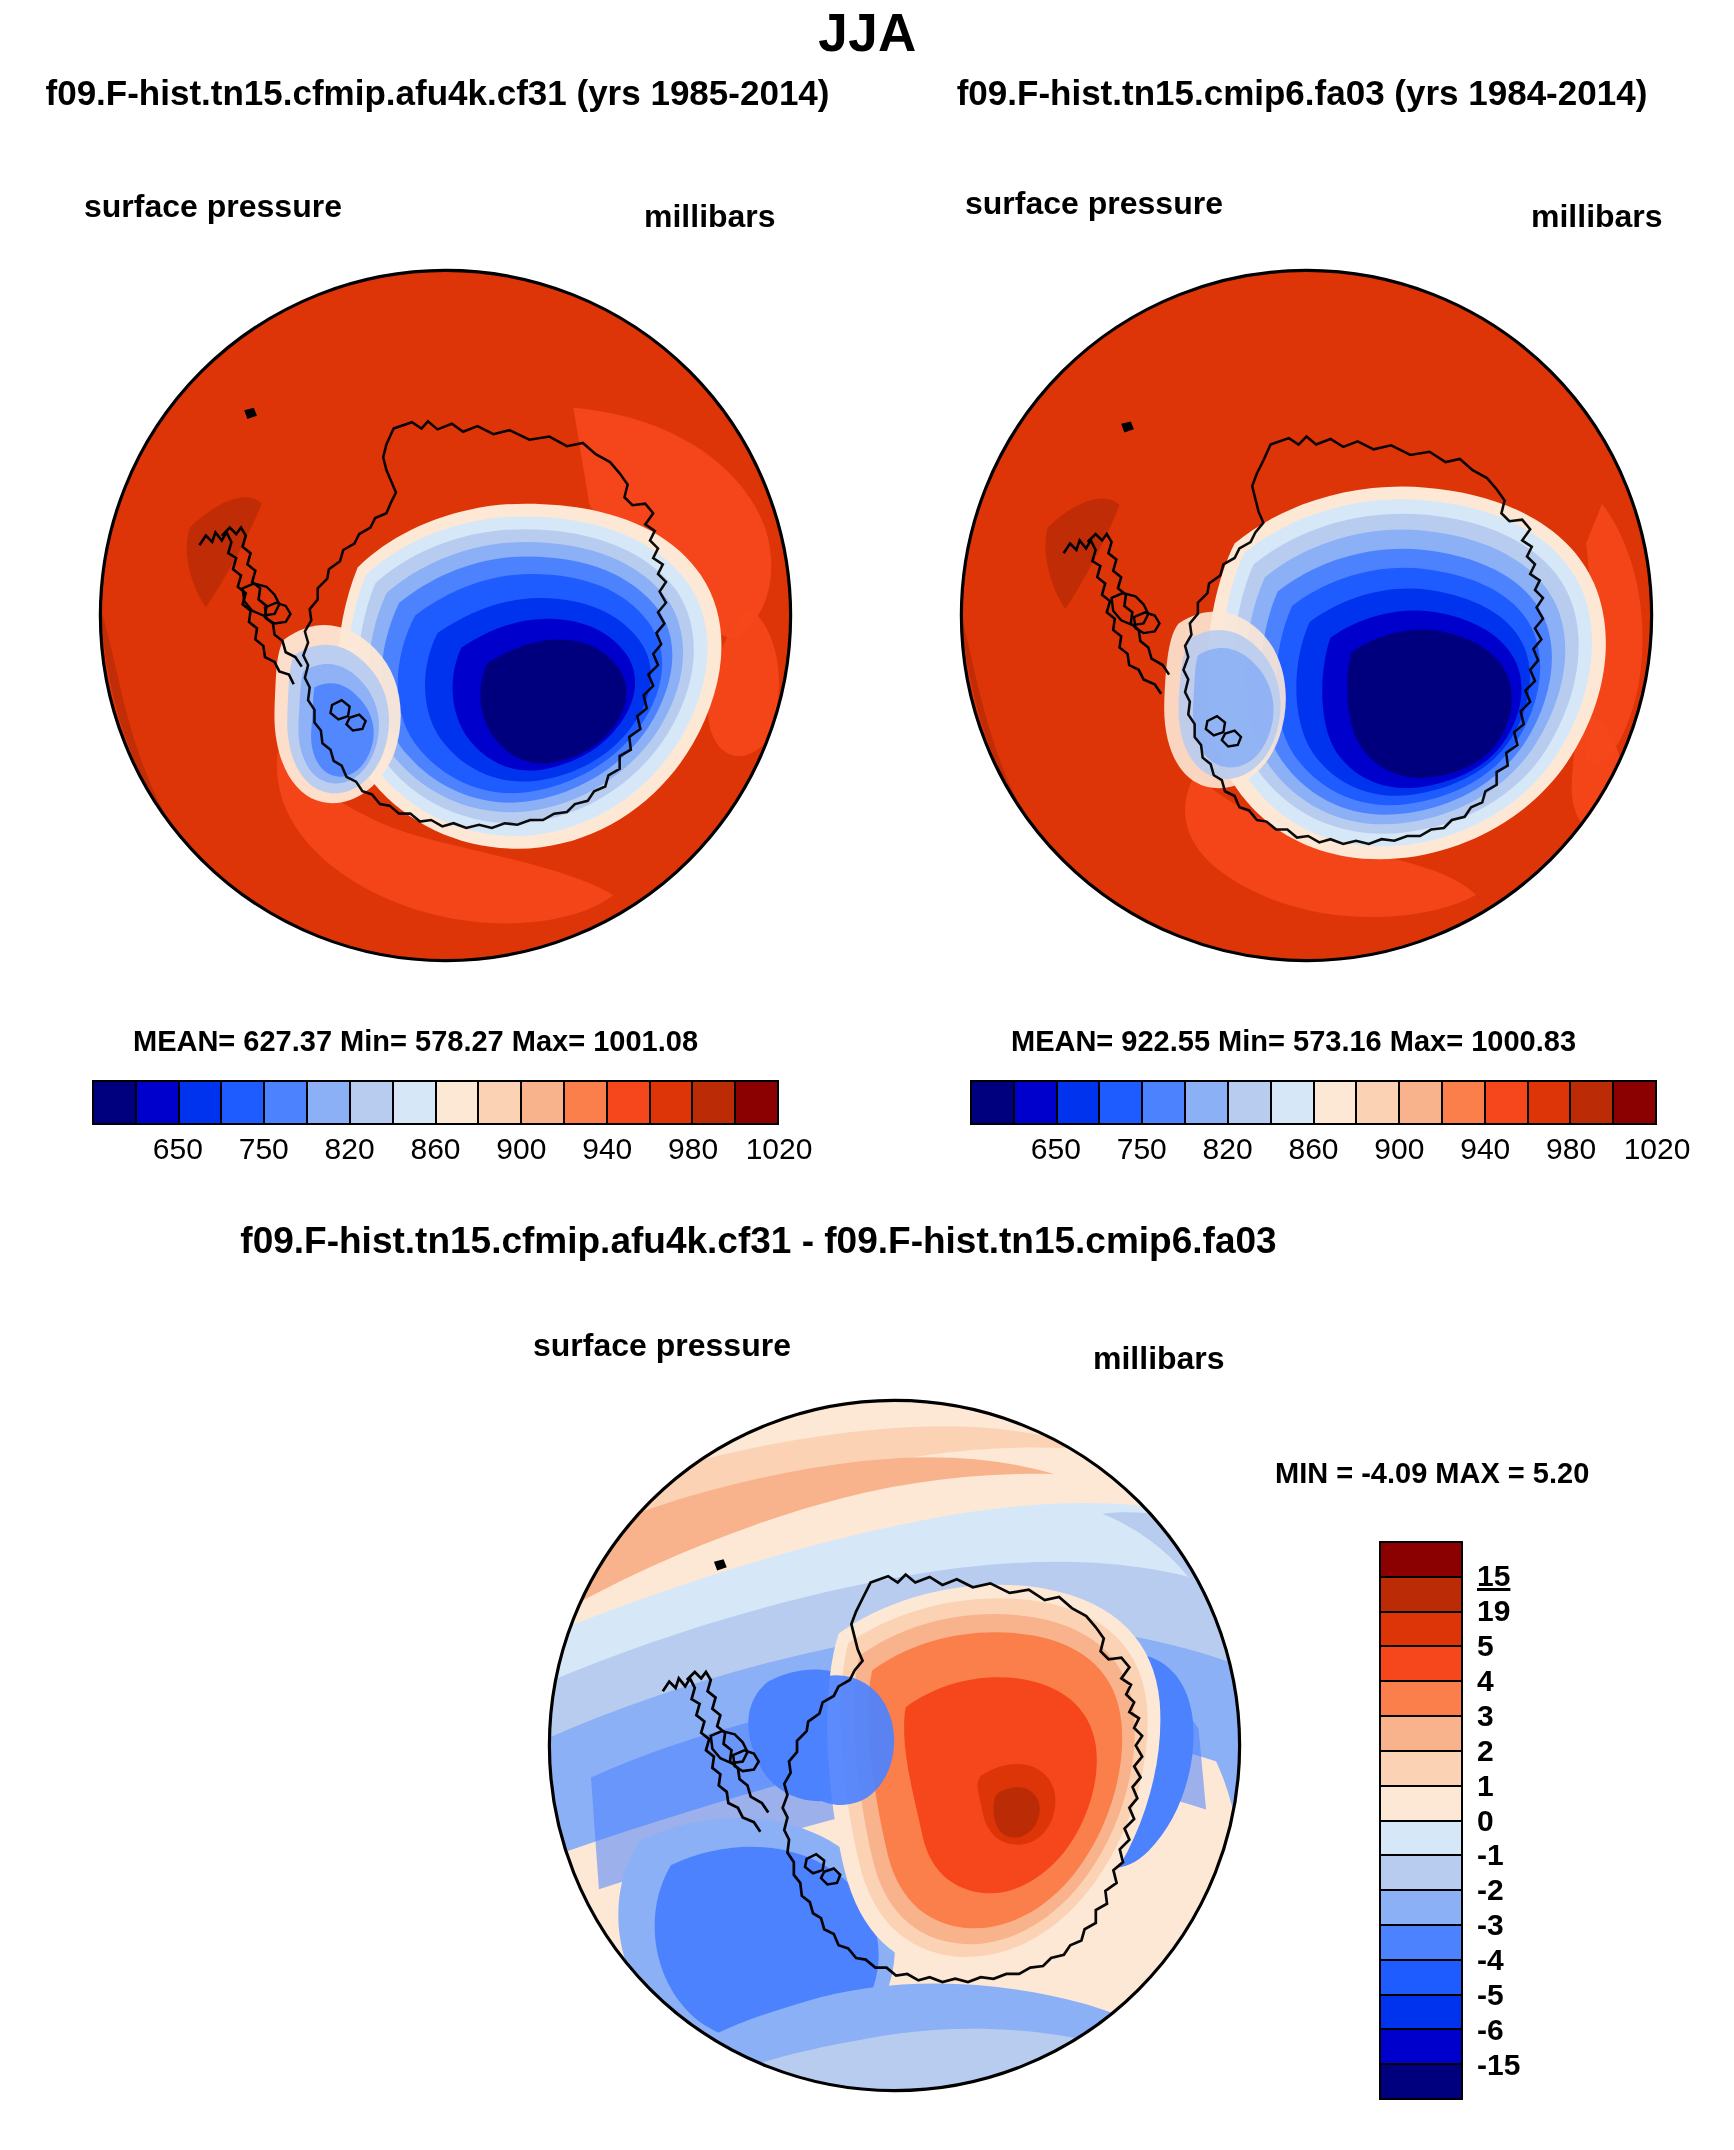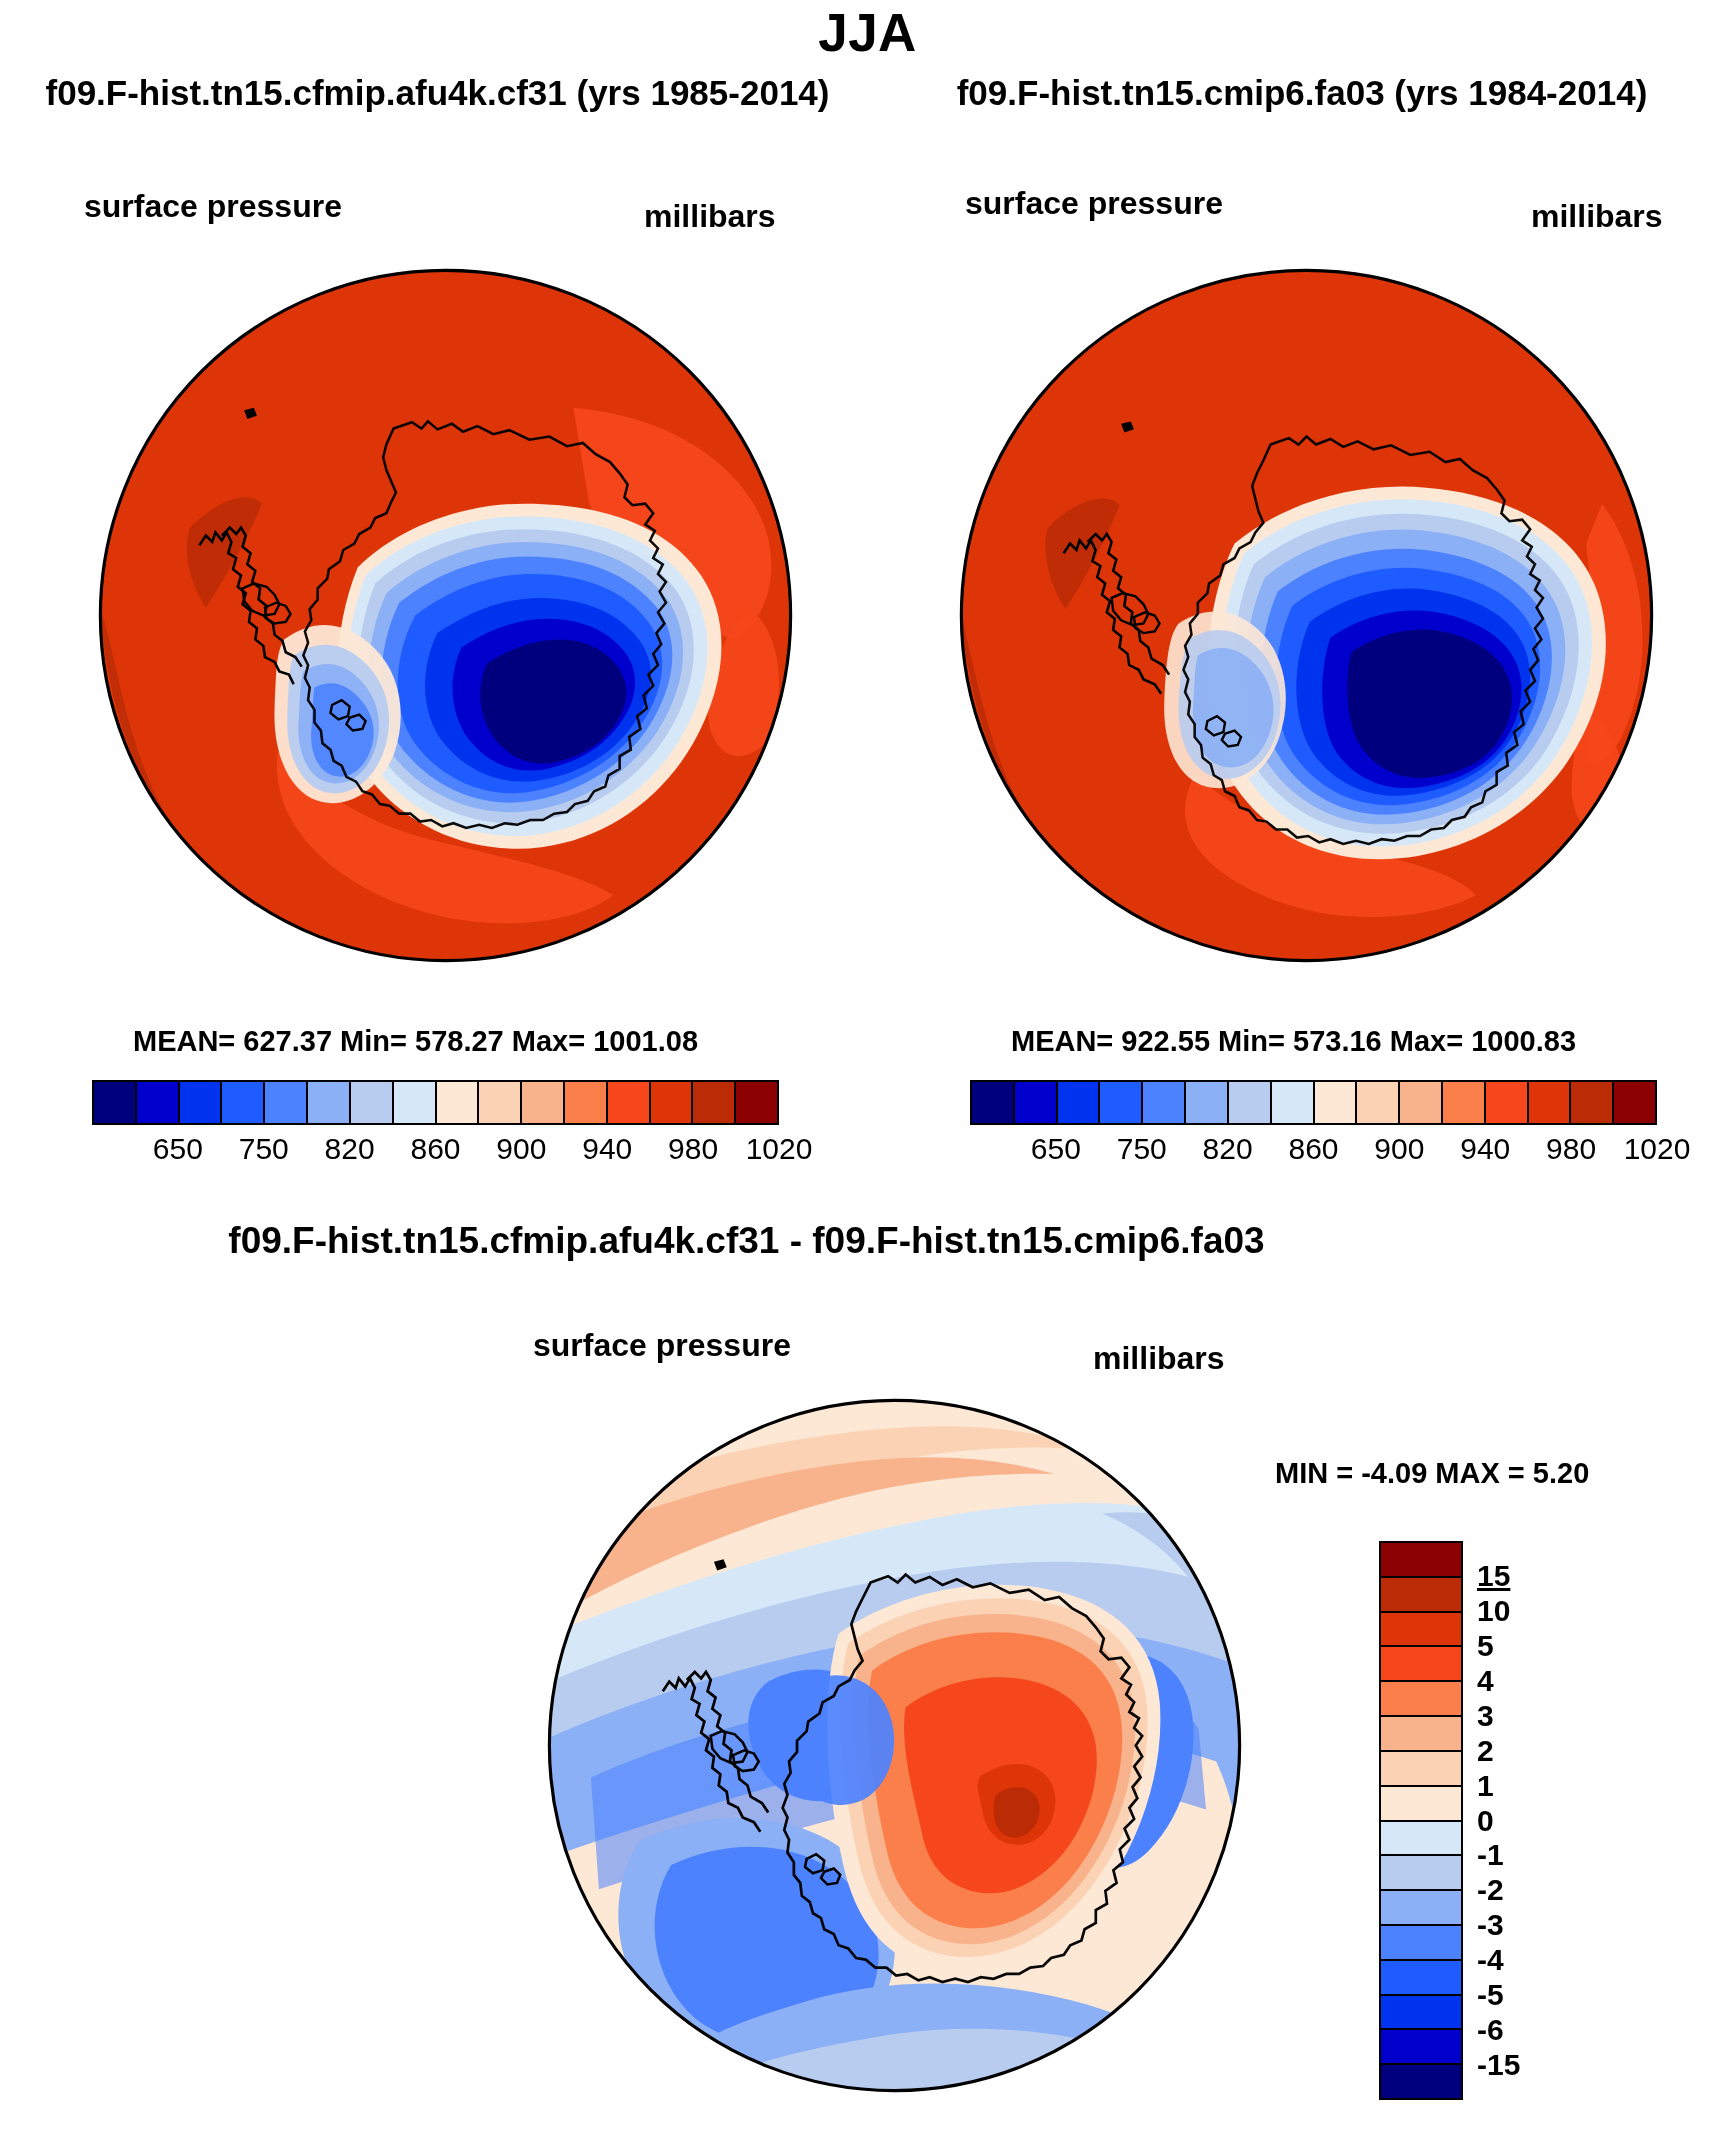--- a/index.html
+++ b/index.html
@@ -31,21 +31,21 @@
   .cbar-tick{
     position:absolute;font-size:30px;font-weight:normal;
     transform:translateX(-50%);white-space:nowrap;
   }
   .vcbar-tick{
     position:absolute;font-size:30px;font-weight:bold;
     transform:translateY(-50%);white-space:nowrap;left:0;
   }
 
   #diff-title{
-    top:1220px;left:0;width:1493px;
+    top:1220px;left:12px;width:1493px;
     font-size:37px;font-weight:bold;
   }
   #diff-minmax{
     font-size:29px;font-weight:bold;white-space:nowrap;
   }
 
   
   .hcbar{
     display:flex;border:2.4px solid #000;box-sizing:border-box;
     height:45px;
@@ -306,21 +306,21 @@
     <div class="sw" style="background: rgb(184, 204, 240);"></div>
     <div class="sw" style="background: rgb(140, 176, 245);"></div>
     <div class="sw" style="background: rgb(77, 130, 255);"></div>
     <div class="sw" style="background: rgb(30, 92, 255);"></div>
     <div class="sw" style="background: rgb(0, 51, 238);"></div>
     <div class="sw" style="background: rgb(0, 0, 204);"></div>
     <div class="sw" style="background: rgb(0, 0, 127);"></div>
   </div>
 <div id="vcbar-ticks">
     <span class="vcbar-tick" style="top: 6.25%; text-decoration: underline;">15</span>
-    <span class="vcbar-tick" style="top: 12.5%;">10</span>
+    <span class="vcbar-tick" style="top: 12.5%;">19</span>
     <span class="vcbar-tick" style="top: 18.75%;">5</span>
     <span class="vcbar-tick" style="top: 25%;">4</span>
     <span class="vcbar-tick" style="top: 31.25%;">3</span>
     <span class="vcbar-tick" style="top: 37.5%;">2</span>
     <span class="vcbar-tick" style="top: 43.75%;">1</span>
     <span class="vcbar-tick" style="top: 50%;">0</span>
     <span class="vcbar-tick" style="top: 56.25%;">-1</span>
     <span class="vcbar-tick" style="top: 62.5%;">-2</span>
     <span class="vcbar-tick" style="top: 68.75%;">-3</span>
     <span class="vcbar-tick" style="top: 75%;">-4</span>

